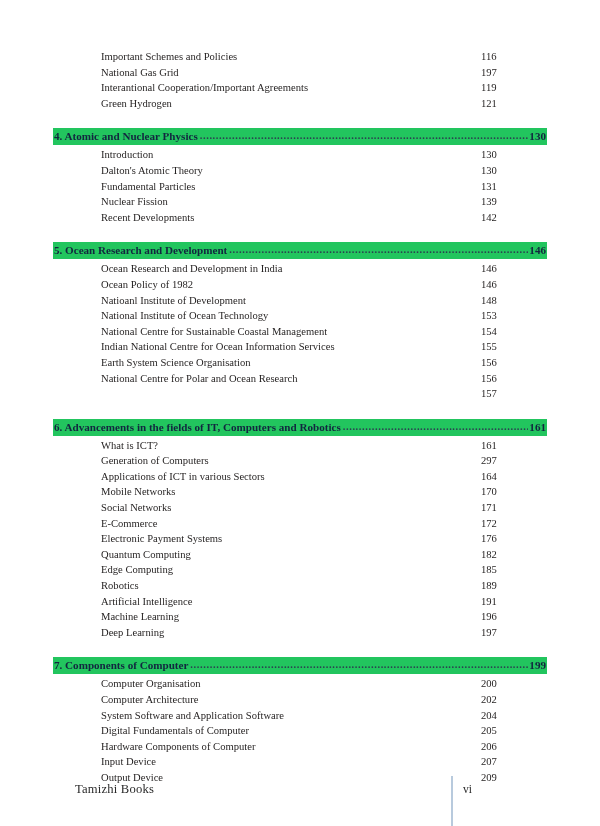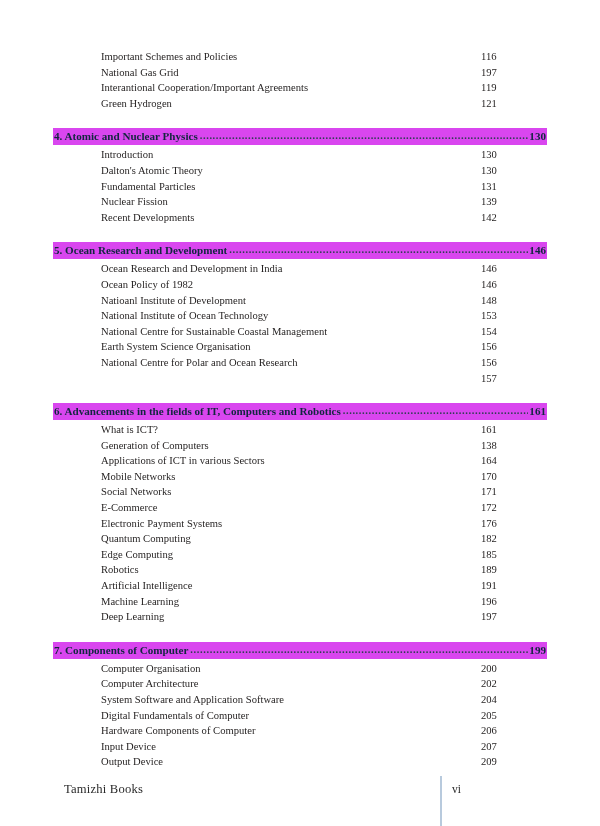--- a/index.html
+++ b/index.html
@@ -23,21 +23,21 @@
     position: absolute;
     left: 0;
     top: 49px;
     width: 600px;
   }
 
   
   .section-head {
     position: relative;
     margin: 0 53px 0 53px;
-    background: #d946ef;
+    background: #22c55e;
     height: 17px;
     line-height: 17px;
     font-size: 11.1px;
     font-weight: bold;
     color: #12263f;
     display: flex;
     align-items: center;
     white-space: nowrap;
     overflow: hidden;
     padding: 0 1px;
@@ -86,21 +86,21 @@
     top: 0;
     font-size: 10.6px;
   }
 
   .gap-before-section { height: 17px; }
   .gap-after-section  { height: 2px; }
 
   
   .footer {
     position: absolute;
-    left: 0;
+    left: 11px;
     bottom: 0;
     width: 480px;
     height: 56px;
   }
   .footer-brand {
     position: absolute;
     left: 64px;
     top: 12px;
     font-size: 12.6px;
     color: #2a2a2a;
@@ -193,20 +193,24 @@
       </div>
       <div class="entry">
         <span class="e-title">National Institute of Ocean Technology</span>
         <span class="e-page">153</span>
       </div>
       <div class="entry">
         <span class="e-title">National Centre for Sustainable Coastal Management</span>
         <span class="e-page">154</span>
       </div>
       <div class="entry">
+        <span class="e-title">Indian National Centre for Ocean Information Services</span>
+        <span class="e-page">155</span>
+      </div>
+      <div class="entry">
         <span class="e-title">Earth System Science Organisation</span>
         <span class="e-page">156</span>
       </div>
       <div class="entry">
         <span class="e-title">National Centre for Polar and Ocean Research</span>
         <span class="e-page">156</span>
       </div>
       <div class="entry">
         <span class="e-page">157</span>
       </div>
@@ -216,21 +220,21 @@
         <span class="sh-leader">.......................................................................................................................................................................................................</span>
         <span class="sh-page">161</span>
       </div>
       <div class="gap-after-section"></div>
       <div class="entry">
         <span class="e-title">What is ICT?</span>
         <span class="e-page">161</span>
       </div>
       <div class="entry">
         <span class="e-title">Generation of Computers</span>
-        <span class="e-page">138</span>
+        <span class="e-page">297</span>
       </div>
       <div class="entry">
         <span class="e-title">Applications of ICT in various Sectors</span>
         <span class="e-page">164</span>
       </div>
       <div class="entry">
         <span class="e-title">Mobile Networks</span>
         <span class="e-page">170</span>
       </div>
       <div class="entry">

